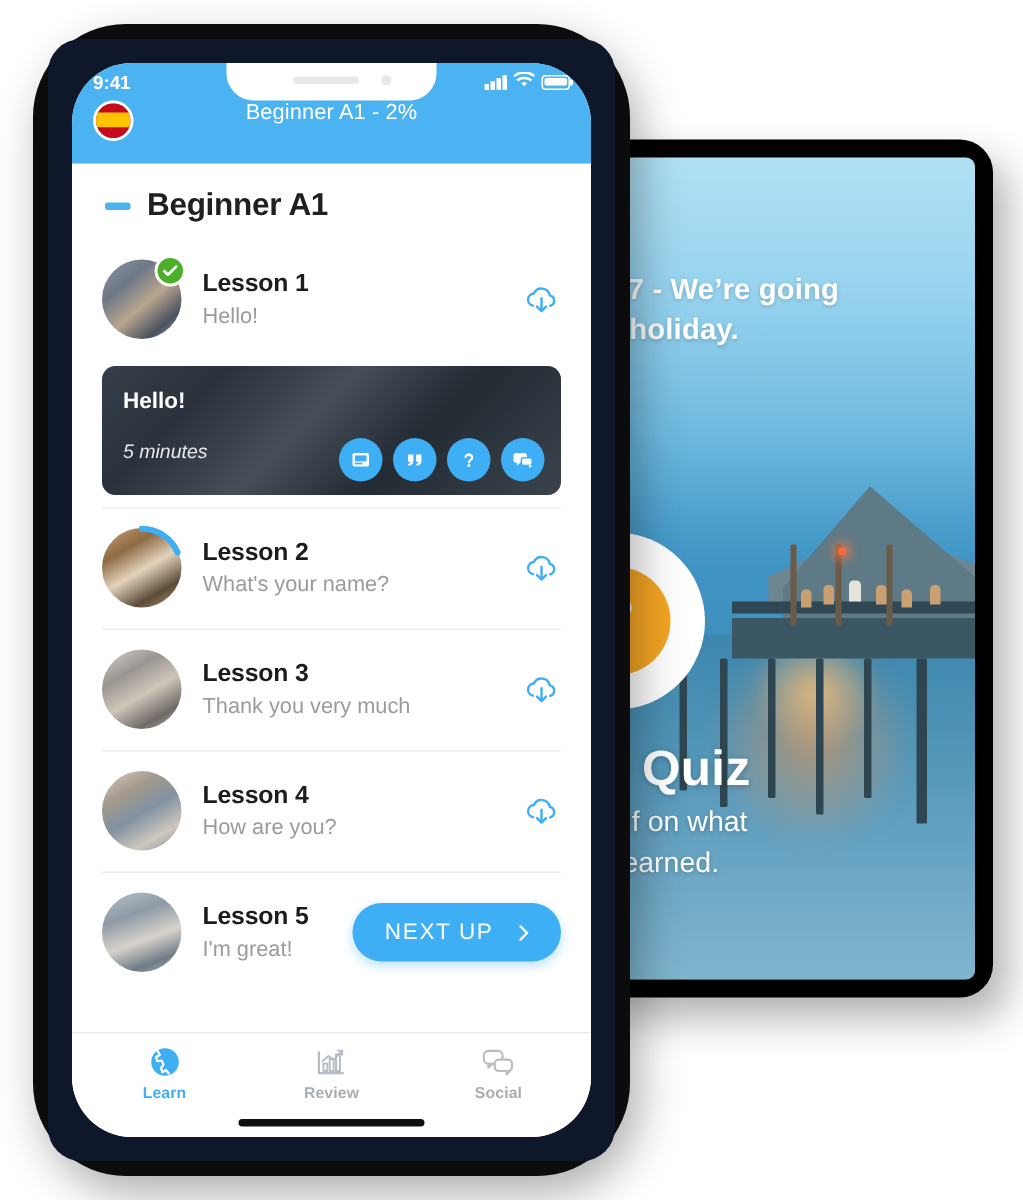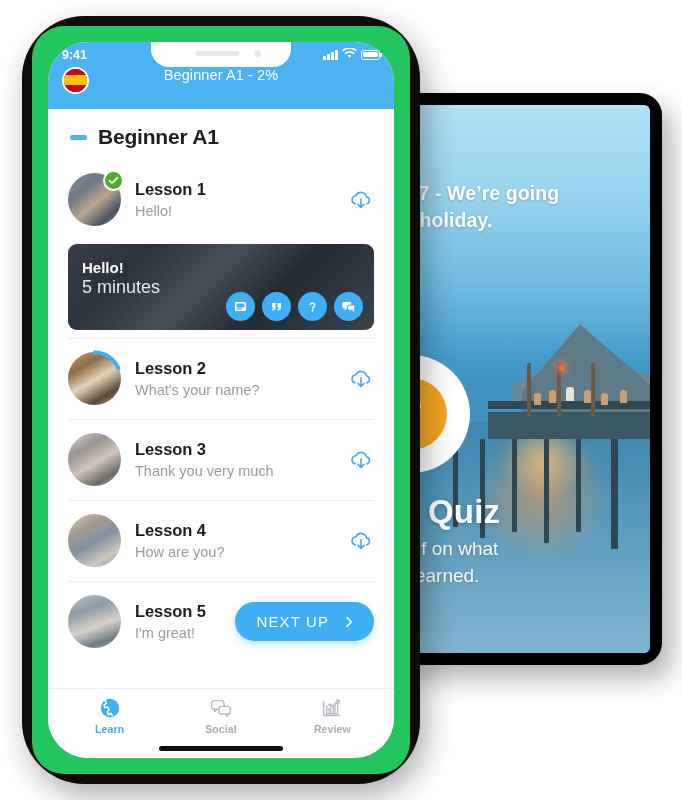--- a/index.html
+++ b/index.html
@@ -83,21 +83,21 @@
   }
 
   
   .phone{
     position:absolute;left:22px;top:16px;width:398px;height:768px;
     background:#0c0c0c;border-radius:62px;
     box-shadow:6px 12px 30px rgba(0,0,0,.32);
   }
   .phone-inner{
     position:absolute;left:10px;top:10px;right:10px;bottom:10px;
-    background:#22c55e;border-radius:32px;
+    background:#0f172a;border-radius:22px;
     padding:6px;box-sizing:border-box;
   }
   .phone-screen{
     position:absolute;left:16px;top:16px;right:16px;bottom:16px;
     background:#fff;border-radius:40px;overflow:hidden;
     display:flex;flex-direction:column;
   }
   
   .topblue{background:#4cb3f2;position:relative;flex:0 0 auto;}
   .notch{
@@ -208,21 +208,21 @@
 
   
   .lesson-card{
     margin:4px 20px 8px 20px;height:86px;border-radius:9px;overflow:hidden;
     position:relative;
     background:linear-gradient(135deg,#4f5a66 0%,#3b4450 22%,#6b7480 44%,#2f3740 66%,#59626d 100%);
   }
   .lesson-card::after{content:"";position:absolute;inset:0;background:rgba(20,26,34,.42);}
   .card-label{position:absolute;left:14px;top:14px;z-index:2;}
   .card-title{color:#fff;font-size:15px;font-weight:700;line-height:19px;}
-  .card-meta{color:#e6e9ec;font-size:18px;font-weight:400;line-height:19px;margin-top:1px;}
+  .card-meta{color:#e6e9ec;font-size:13px;font-weight:400;line-height:19px;margin-top:14px;font-style:italic;}
   .card-actions{
     position:absolute;right:11px;bottom:9px;z-index:2;display:flex;gap:7px;
   }
   .act{
     width:29px;height:29px;border-radius:50%;background:#3eaef5;
     display:flex;align-items:center;justify-content:center;cursor:pointer;
   }
   .act svg{width:15px;height:15px;display:block;}
 
   
@@ -469,41 +469,41 @@
               <svg viewBox="0 0 24 24">
                   <circle cx="12" cy="12" r="9.2" fill="#3eaef5"></circle>
                   <path d="M7 4.6l1.6 2.8-2.6 1.3.8 2.8 3-.4 1.2 2.6-1.6 2.2.8 2.9 2.4-1.5 1.9 2.4" stroke="#fff" stroke-width="1.5" fill="none" stroke-linecap="round" stroke-linejoin="round"></path>
                 </svg>
             </span>
             <span class="tab-label">Learn</span>
           </div>
           <div class="tab">
             <span>
               <svg viewBox="0 0 24 24">
-                  <rect x="2.6" y="4.6" width="12.4" height="8.6" rx="3" stroke="#b7bcc2" stroke-width="1.4" fill="none"></rect>
-                  <path d="M5.6 13.2v2.6l2.8-2.6" stroke="#b7bcc2" stroke-width="1.4" fill="none" stroke-linecap="round" stroke-linejoin="round"></path>
-                  <rect x="9.8" y="10.4" width="11.6" height="7.6" rx="2.8" stroke="#b7bcc2" stroke-width="1.4" fill="#fff"></rect>
-                  <path d="M17.6 18v2.4l2.4-2.4" stroke="#b7bcc2" stroke-width="1.4" fill="#fff" stroke-linecap="round" stroke-linejoin="round"></path>
-                </svg>
-            </span>
-            <span class="tab-label">Social</span>
-          </div>
-          <div class="tab">
-            <span>
-              <svg viewBox="0 0 24 24">
                   <path d="M3.6 19.4V5.6M3.6 19.4h16" stroke="#b7bcc2" stroke-width="1.5" fill="none" stroke-linecap="round"></path>
                   <rect x="6.6" y="13" width="2.6" height="5" stroke="#b7bcc2" stroke-width="1.3" fill="none"></rect>
                   <rect x="10.8" y="10" width="2.6" height="8" stroke="#b7bcc2" stroke-width="1.3" fill="none"></rect>
                   <rect x="15" y="7" width="2.6" height="11" stroke="#b7bcc2" stroke-width="1.3" fill="none"></rect>
                   <path d="M6 11.4l4-3.4 3.4 2.4L19 4.6" stroke="#b7bcc2" stroke-width="1.3" fill="none" stroke-linecap="round" stroke-linejoin="round"></path>
                   <path d="M16.2 4.4H19v2.8" stroke="#b7bcc2" stroke-width="1.3" fill="none" stroke-linecap="round" stroke-linejoin="round"></path>
                 </svg>
             </span>
             <span class="tab-label">Review</span>
           </div>
+          <div class="tab">
+            <span>
+              <svg viewBox="0 0 24 24">
+                  <rect x="2.6" y="4.6" width="12.4" height="8.6" rx="3" stroke="#b7bcc2" stroke-width="1.4" fill="none"></rect>
+                  <path d="M5.6 13.2v2.6l2.8-2.6" stroke="#b7bcc2" stroke-width="1.4" fill="none" stroke-linecap="round" stroke-linejoin="round"></path>
+                  <rect x="9.8" y="10.4" width="11.6" height="7.6" rx="2.8" stroke="#b7bcc2" stroke-width="1.4" fill="#fff"></rect>
+                  <path d="M17.6 18v2.4l2.4-2.4" stroke="#b7bcc2" stroke-width="1.4" fill="#fff" stroke-linecap="round" stroke-linejoin="round"></path>
+                </svg>
+            </span>
+            <span class="tab-label">Social</span>
+          </div>
         </div>
 
         <div class="home-ind">
             <i></i>
           </div>
 
       </div>
     </div>
   </div>
 

